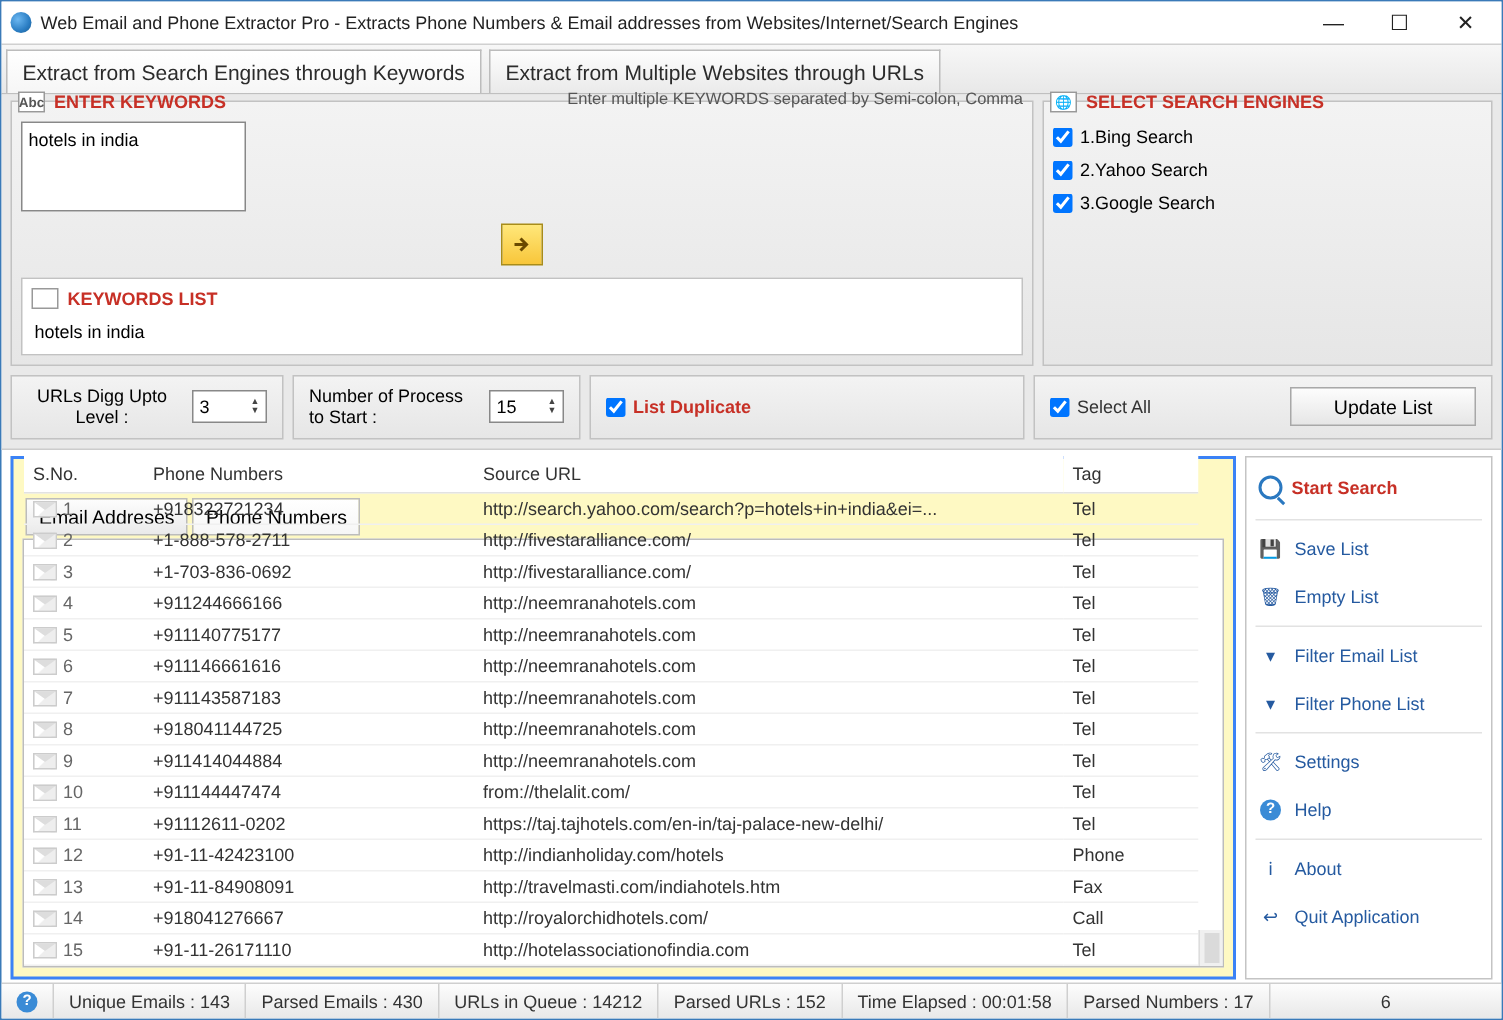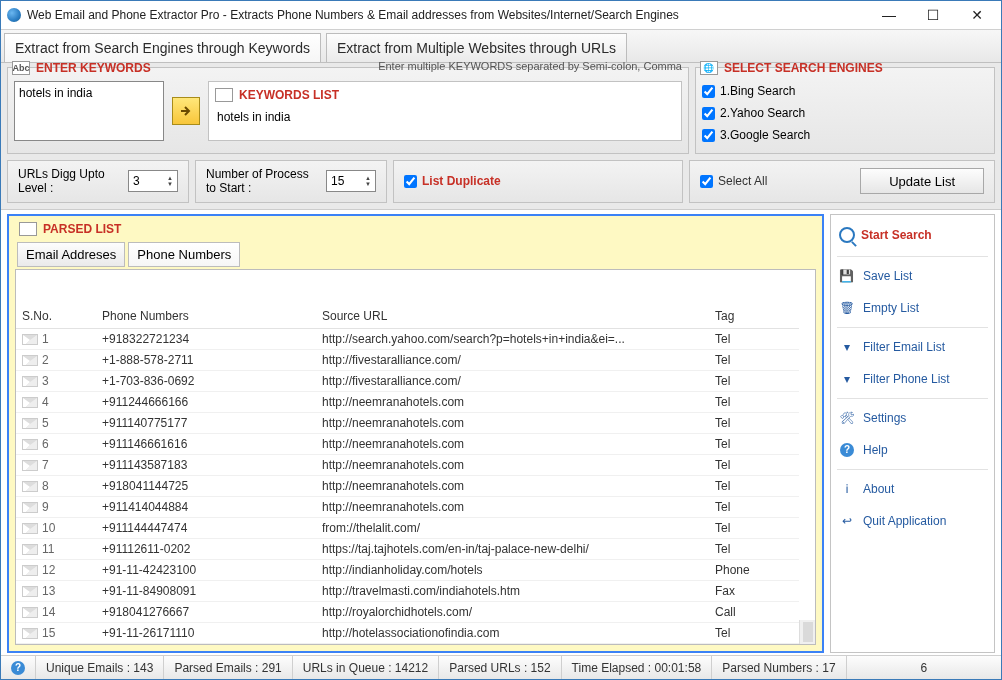--- a/index.html
+++ b/index.html
@@ -10,21 +10,21 @@
 .titlebar .wbtn { width: 44px; height: 28px; display: flex; align-items: center; justify-content: center; color: #222; font-size: 14px; }
 .main-tabs { display: flex; background: linear-gradient(#f7f7f7,#e8e8e8); border-bottom: 1px solid #bfbfbf; border-top:1px solid #d0d0d0; }
 .main-tab { padding: 6px 10px; font-size: 14px; color: #2b2b2b; background: linear-gradient(#fdfdfd,#eaeaea); border:1px solid #bcbcbc; border-bottom: none; margin:3px 2px 0 3px; cursor:pointer; }
 .main-tab.active { background: linear-gradient(#fff,#f6f6f6); font-weight:400; }
 .panel-area { background:#e9e9e9; padding:4px 6px 6px 6px; border-bottom:1px solid #ccc; }
 .row1 { display:flex; gap:6px; }
 .fieldset { border:1px solid #c2c2c2; background: linear-gradient(#f3f3f3,#e6e6e6); padding:6px; position:relative; }
 .fieldset .fs-title { position:relative; top:-14px; left:-2px; background:transparent; display:inline-flex; align-items:center; gap:6px; font-weight:bold; color:#c73026; font-size:13px; }
 .fieldset .fs-title .tinyicon { width:18px; height:14px; background:#fff; border:1px solid #999; display:flex; align-items:center; justify-content:center; font-size:9px; color:#555;}
 .kw-hint { font-size:11px; color:#555; float:right; margin-top:-14px;}
-.kw-body { margin-top:-8px; display:flex; gap:8px; }
+.kw-body { margin-top:-8px; display:flex; gap:8px;flex-direction:column; }
 .kw-text { width:150px; height:60px; background:#fff; border:1px solid #888; padding:4px; font-size:12px; overflow:auto; white-space:pre-wrap;}
 .arrowbtn { width:28px; height:28px; align-self:center; border:1px solid #a88c1a; background:linear-gradient(#ffe77a,#f8c63a); display:flex; align-items:center; justify-content:center; cursor:pointer;}
 .arrowbtn svg{display:block}
 .kwlist-box { flex:1; border:1px solid #c2c2c2; background:#fff; padding:4px; display:flex; flex-direction:column;}
 .kwlist-title { color:#c73026; font-size:13px; font-weight:bold; display:flex; align-items:center; gap:6px; padding:2px 0 4px 2px;}
 .kwlist-title .dropicon { width:18px; height:14px; background:#fff; border:1px solid #999;}
 .kwlist-content { flex:1; font-size:12px; padding:4px; }
 .engines { width:300px; }
 .engines .eng-list { margin-top:-8px; font-size:13px; line-height:20px; }
 .eng-item { display:flex; align-items:center; gap:5px; margin-bottom:2px;}
@@ -127,21 +127,21 @@
           <label class="eng-item">
             <input type="checkbox" checked="" style="">
             <span>3.Google Search</span>
           </label>
         </div>
     </div>
   </div>
 
   <div class="row2">
     <div class="optbox">
-      <div class="lbl" style="width:100px;">URLs Digg Upto Level :</div>
+      <div class="lbl" style="width:100px;text-align:center;">URLs Digg Upto Level :</div>
       <div class="spin">
           <span>3</span>
           <span class="spin-arrows">▲<br>▼</span>
         </div>
     </div>
     <div class="optbox">
       <div class="lbl" style="width:110px;">Number of Process to Start :</div>
       <div class="spin">
           <span>15</span>
           <span class="spin-arrows">▲<br>▼</span>
@@ -359,19 +359,19 @@
         <span>Quit Application</span>
       </div>
   </div>
 </div>
 
 <div class="statusbar">
   <div class="scell">
       <span class="qicon">?</span>
     </div>
   <div class="scell">Unique Emails :  143</div>
-  <div class="scell">Parsed Emails :   291</div>
+  <div class="scell">Parsed Emails :   430</div>
   <div class="scell">URLs in Queue :  14212</div>
   <div class="scell">Parsed URLs :   152</div>
   <div class="scell">Time Elapsed :   00:01:58</div>
   <div class="scell">Parsed Numbers :   17</div>
   <div class="scell" style="flex:1; justify-content:center;">6</div>
 </div>
 
 </body></html>

